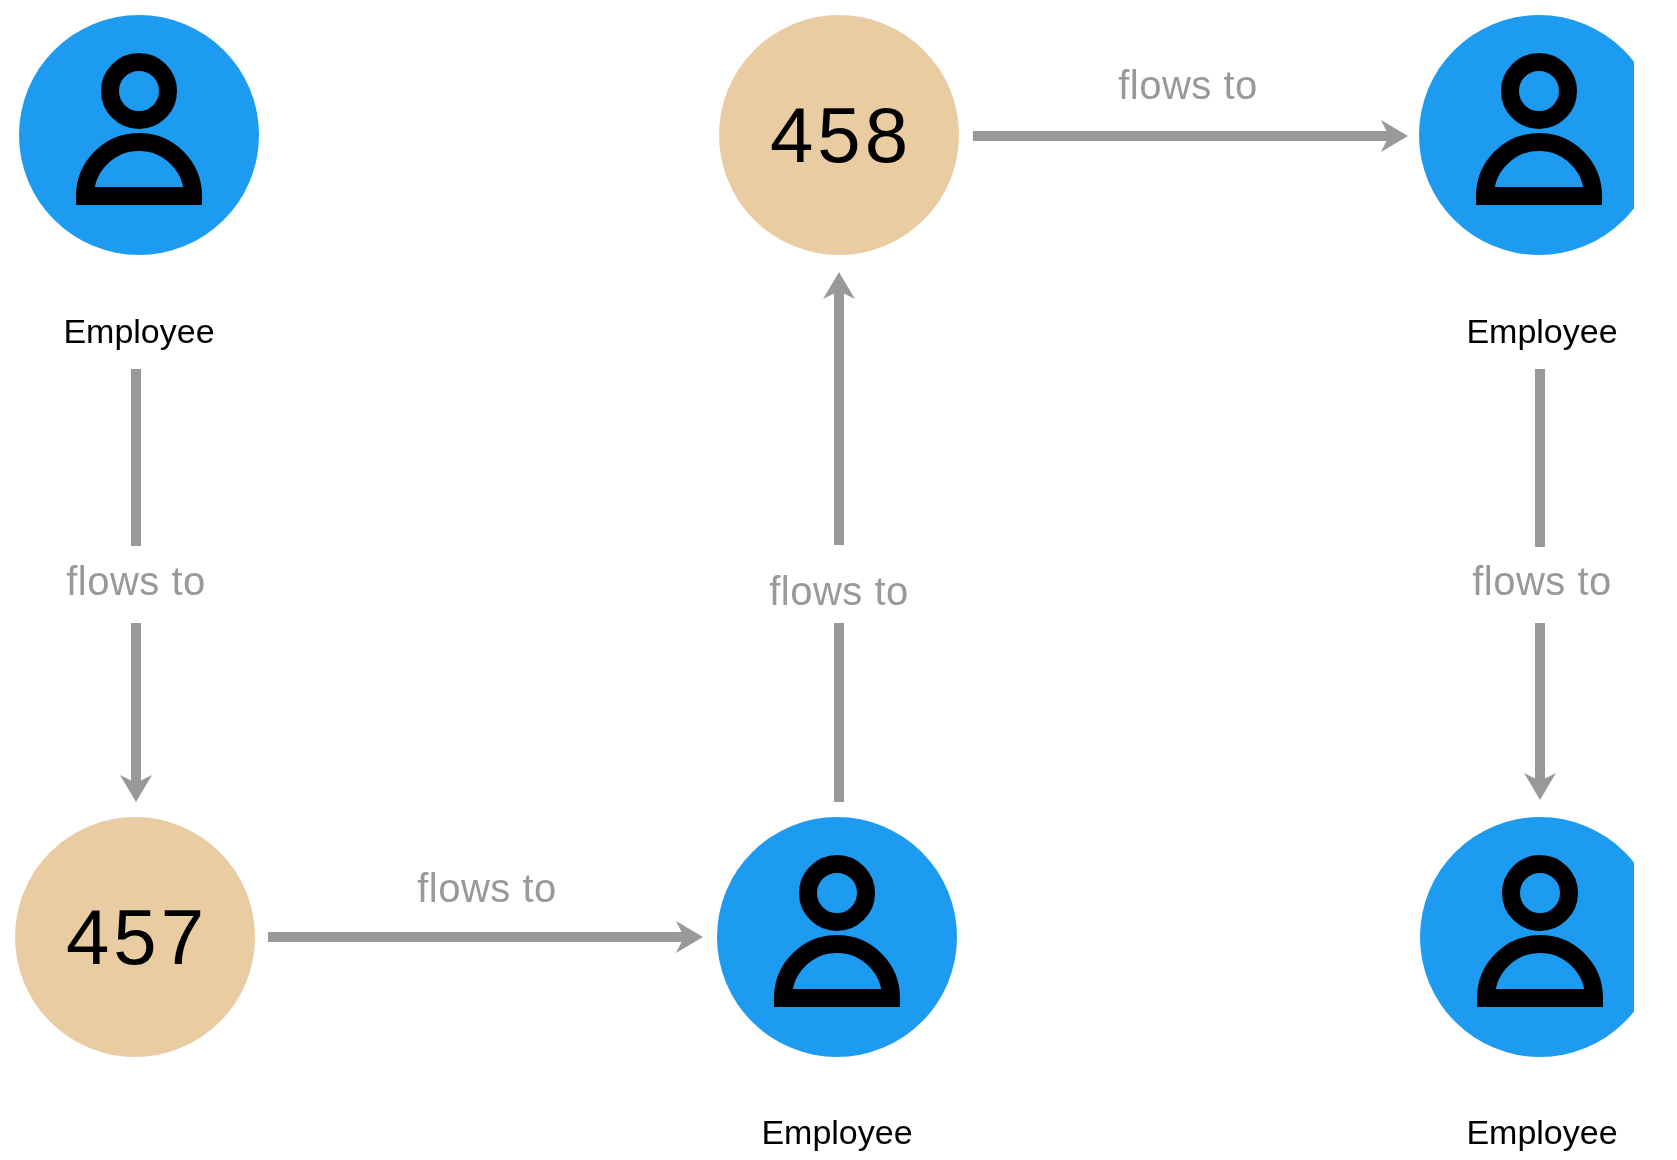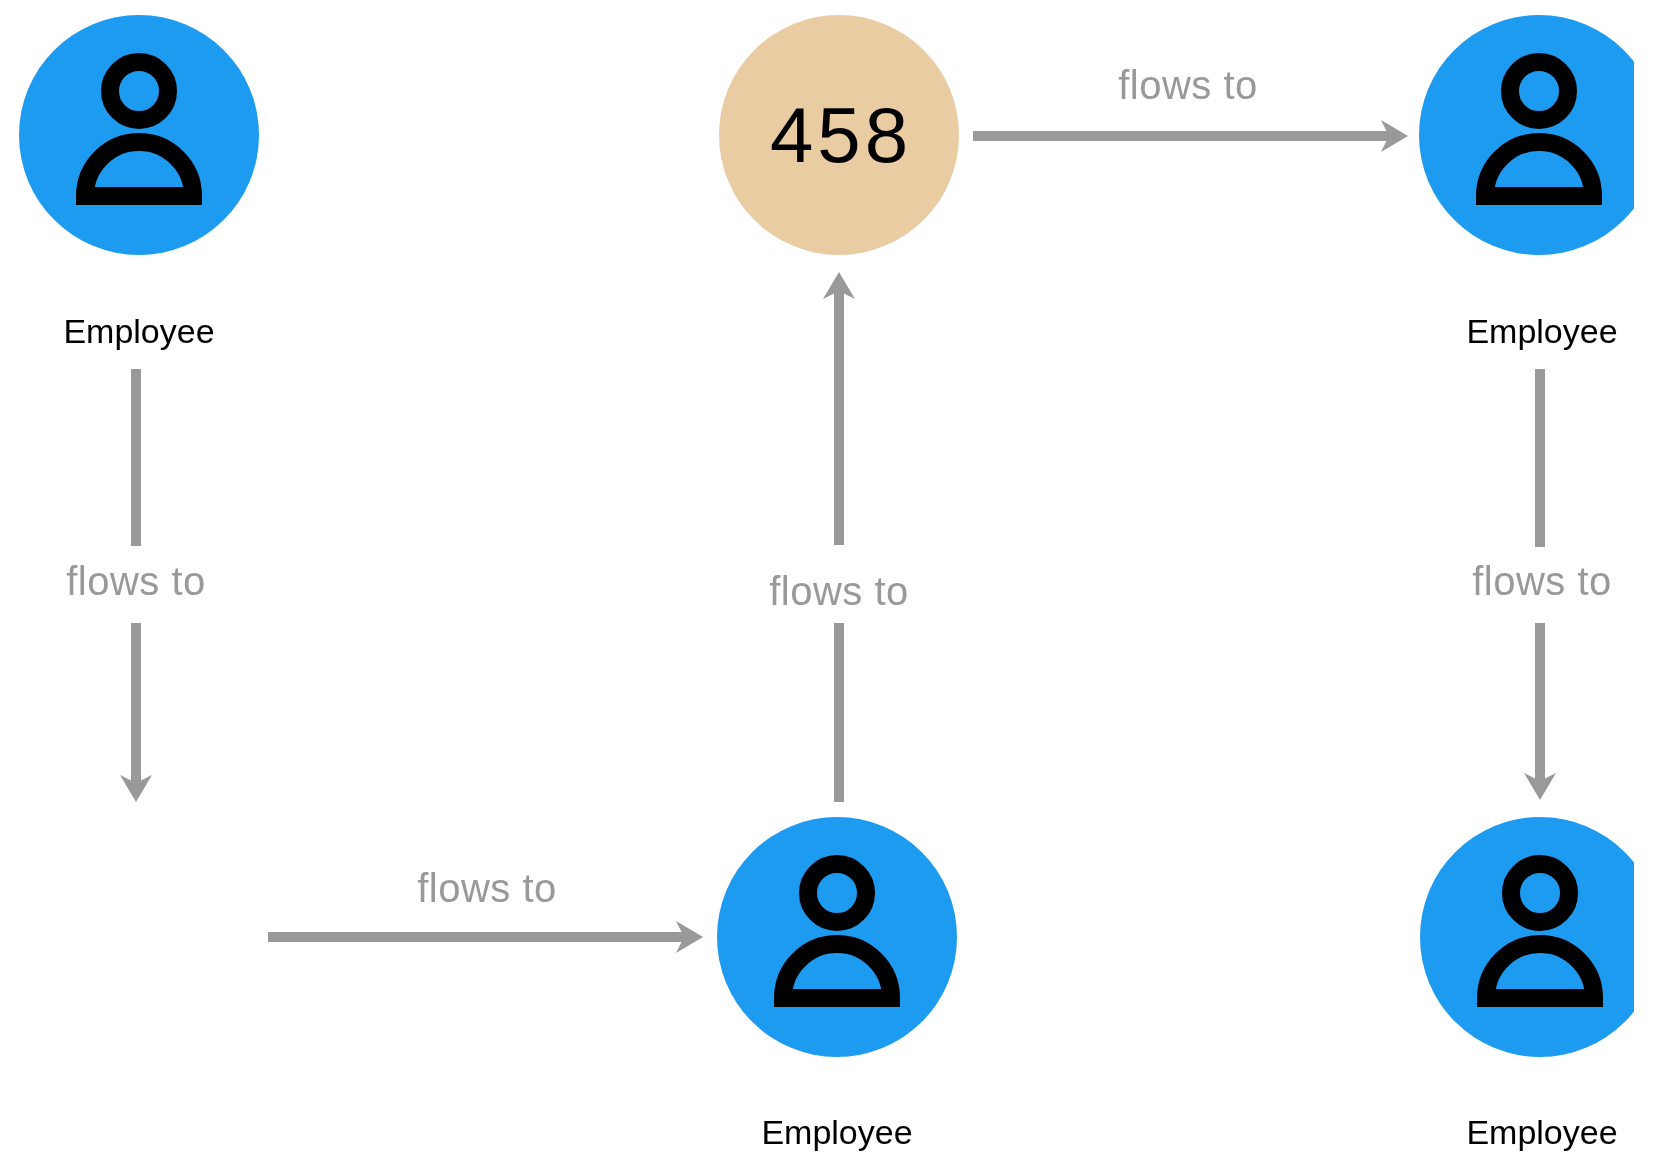--- a/index.html
+++ b/index.html
@@ -69,20 +69,23 @@
     <span class="num">458</span>
   </div>
 
   <div class="node person" style="left:1419px;top:15px">
     <svg class="person-icon" viewBox="-120 -120 240 240">
       <circle class="stroke" cx="0" cy="-44" r="29"></circle>
       <path class="stroke" d="M -54,61 A 54,54 0 0 1 54,61 Z"></path>
     </svg>
   </div>
 
+  <div class="node number" style="left:15px;top:817px">
+    <span class="num">457</span>
+  </div>
 
   <div class="node person" style="left:717px;top:817px">
     <svg class="person-icon" viewBox="-120 -120 240 240">
       <circle class="stroke" cx="0" cy="-44" r="29"></circle>
       <path class="stroke" d="M -54,61 A 54,54 0 0 1 54,61 Z"></path>
     </svg>
   </div>
 
   <div class="node person" style="left:1420px;top:817px">
     <svg class="person-icon" viewBox="-120 -120 240 240">

